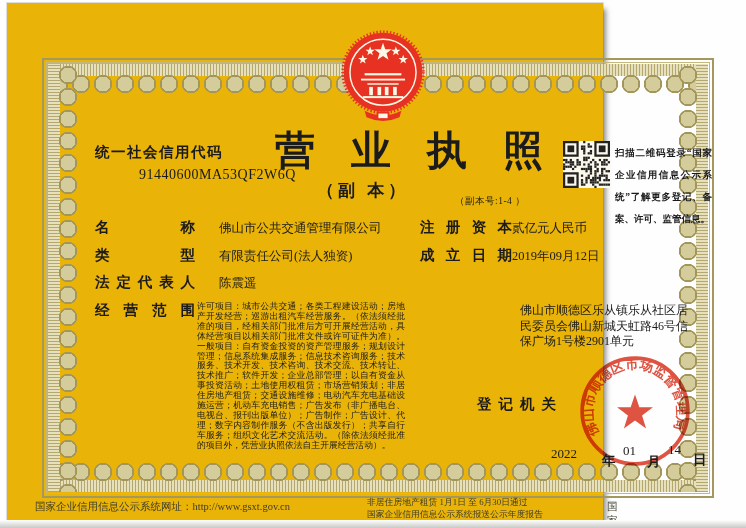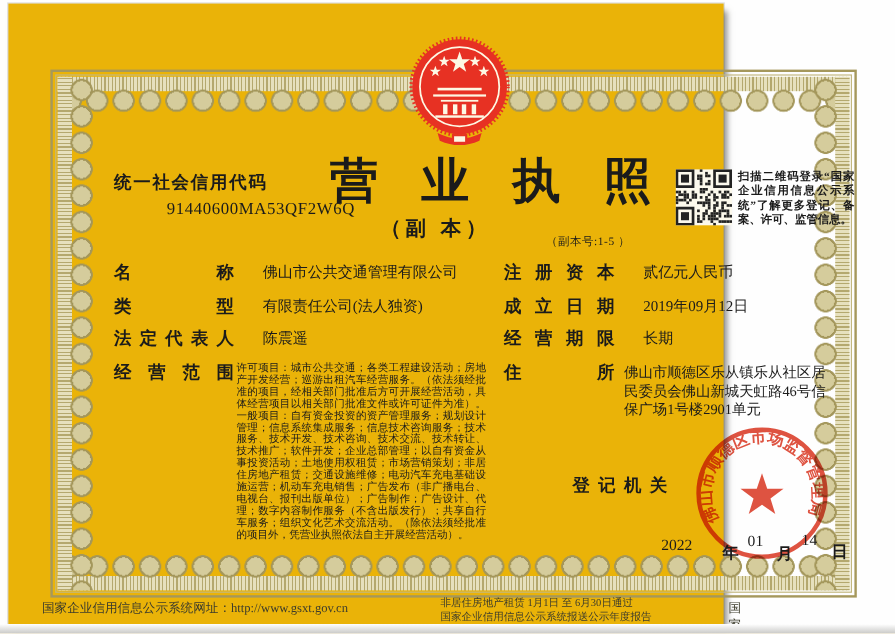--- a/index.html
+++ b/index.html
@@ -37,28 +37,28 @@
   
   .emblem{position:absolute;left:330px;top:27px;}
   .credit-label{position:absolute;left:88px;top:140px;font-size:14.5px;font-weight:700;letter-spacing:1.5px;}
   .credit-code{position:absolute;left:88px;top:164px;font-size:14px;letter-spacing:.5px;margin-left:44px;}
   .title{position:absolute;left:255px;top:120px;width:270px;text-align:right;
          font-size:40px;font-weight:900;letter-spacing:13px;text-indent:13px;white-space:nowrap;}
   .subtitle{position:absolute;left:310px;top:176px;font-size:17px;font-weight:700;letter-spacing:4px;white-space:nowrap;}
   .copynum{position:absolute;left:448px;top:192px;font-size:9.5px;letter-spacing:.5px;}
   .qr{position:absolute;left:556px;top:138px;}
   .qr-caption{position:absolute;left:608px;top:139px;width:97px;font-size:9.5px;font-weight:700;
-              line-height:12px;text-align:justify;}
+              line-height:22px;text-align:justify;}
   
   .lbl{display:inline-block;text-align:justify;text-align-last:justify;-moz-text-align-last:justify;
        font-weight:700;font-size:14.5px;vertical-align:top;}
   .val{font-size:12.5px;}
   .row{position:absolute;white-space:nowrap;}
   .lbl-l{width:100px;margin-right:24px;}
-  .lbl-r{width:92px;margin-right:24px;font-family:Liberation Serif, serif;}
+  .lbl-r{width:92px;margin-right:0;font-family:Liberation Serif, serif;}
   .scope-val{position:absolute;left:190px;top:299px;width:208px;font-size:8.8px;line-height:9.9px;
              text-align:justify;white-space:normal;}
   .addr-val{position:absolute;left:513px;top:300px;width:176px;font-size:12px;line-height:15.5px;
             white-space:normal;}
   
   .regauth{position:absolute;left:470px;top:392px;font-size:14.5px;font-weight:700;letter-spacing:7px;white-space:nowrap;font-family:Liberation Mono, monospace;}
   .seal{position:absolute;left:571px;top:351px;mix-blend-mode:multiply;opacity:.92;}
   .date{position:absolute;font-size:13.5px;white-space:nowrap;}
   .d-num{font-size:13px;}
   .d-year{left:544px;top:443px;}
@@ -108,21 +108,21 @@
         <path d="M30 88 q20 10 40 0 l-2 7 q-18 8 -36 0 z" fill="#e73123"></path>
         <rect x="43" y="89" width="14" height="9" fill="#e73123"></rect>
         <rect x="45" y="91" width="10" height="5" fill="#fdf8e4"></rect>
       </svg>
     </div>
 
     <div class="credit-label">统一社会信用代码</div>
     <div class="credit-code">91440600MA53QF2W6Q</div>
     <div class="title">营 业 执 照</div>
     <div class="subtitle">（副  本）</div>
-    <div class="copynum">（副本号:1-5 ）</div>
+    <div class="copynum">（副本号:1-4 ）</div>
 
     <div class="qr">
       <svg width="47" height="47" viewBox="0 0 42 42">
         <rect width="42" height="42" fill="#fcf9ec"></rect>
         <g id="qr-finders" fill="#222">
           <path d="M0 0h14v14h-14z M2 2v10h10v-10z" fill-rule="evenodd"></path>
           <rect x="4" y="4" width="6" height="6"></rect>
           <path d="M28 0h14v14h-14z M30 2v10h10v-10z" fill-rule="evenodd"></path>
           <rect x="32" y="4" width="6" height="6"></rect>
           <path d="M0 28h14v14h-14z M2 30v10h10v-10z" fill-rule="evenodd"></path>
@@ -262,26 +262,20 @@
       <span class="lbl lbl-l">经营范围</span>
     </div>
     <div class="scope-val">许可项目：城市公共交通；各类工程建设活动；房地产开发经营；巡游出租汽车经营服务。（依法须经批准的项目，经相关部门批准后方可开展经营活动，具体经营项目以相关部门批准文件或许可证件为准）。一般项目：自有资金投资的资产管理服务；规划设计管理；信息系统集成服务；信息技术咨询服务；技术服务、技术开发、技术咨询、技术交流、技术转让、技术推广；软件开发；企业总部管理；以自有资金从事投资活动；土地使用权租赁；市场营销策划；非居住房地产租赁；交通设施维修；电动汽车充电基础设施运营；机动车充电销售；广告发布（非广播电台、电视台、报刊出版单位）；广告制作；广告设计、代理；数字内容制作服务（不含出版发行）；共享自行车服务；组织文化艺术交流活动。（除依法须经批准的项目外，凭营业执照依法自主开展经营活动）。</div>
 
     <div class="row" style="left:413px;top:215px;">
       <span class="lbl lbl-r">注册资本</span><span class="val">贰亿元人民币</span>
     </div>
     <div class="row" style="left:413px;top:243px;">
       <span class="lbl lbl-r">成立日期</span><span class="val">2019年09月12日</span>
     </div>
-    <div class="row" style="left:413px;top:270px;">
-      <span class="lbl lbl-r">经营期限</span><span class="val">长期</span>
-    </div>
-    <div class="row" style="left:413px;top:298px;">
-      <span class="lbl lbl-r">住所</span>
-    </div>
     <div class="addr-val">佛山市顺德区乐从镇乐从社区居民委员会佛山新城天虹路46号信保广场1号楼2901单元</div>
 
     <div class="regauth">登记机关</div>
 
     <div class="seal">
       <svg width="114" height="114" viewBox="0 0 110 110">
         <defs>
           <path id="sealArc" d="M 21.4,78.5 A 41,41 0 1 1 88.6,78.5" fill="none"></path>
         </defs>
         <circle cx="55" cy="55" r="51" fill="none" stroke="#dd4430" stroke-width="3.6"></circle>

